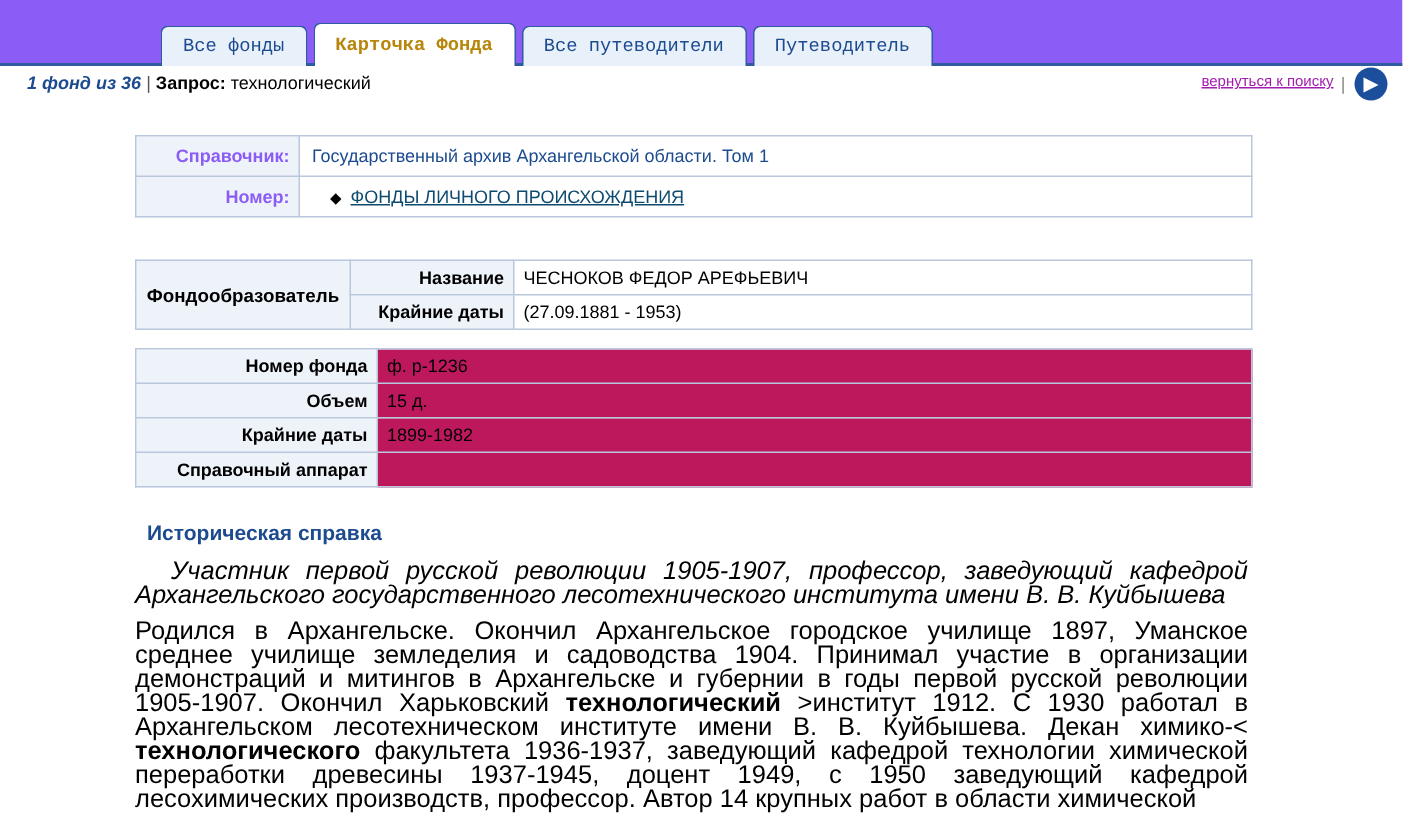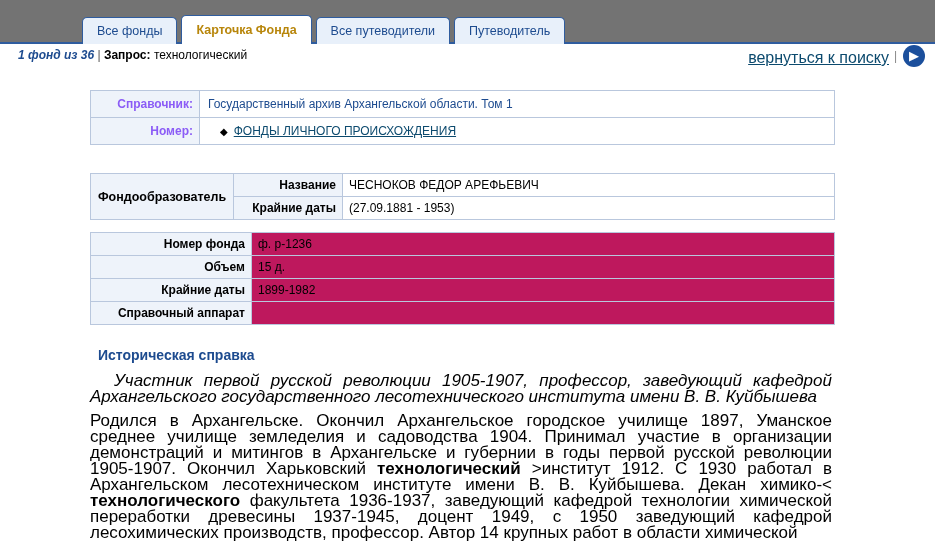--- a/index.html
+++ b/index.html
@@ -13,26 +13,27 @@
     font-family: "Liberation Sans", sans-serif;
     font-size: 12px;
     color: #000000;
     overflow: hidden;
   }
 
   
   .tabbar {
     position: relative;
     height: 44px;
-    background: #737373;
+    background: #8b5cf6;
     border-bottom: 2px solid #2f5c9e;
     display: flex;
     align-items: flex-end;
-    padding-left: 82px;
+    padding-left: 107px;
     box-sizing: border-box;
+    font-family: Liberation Mono, monospace;
   }
   .tab {
     position: relative;
     height: 26px;
     line-height: 26px;
     padding: 0 14px;
     margin-right: 4px;
     background: #e8f0fa;
     border: 1px solid #2f5c9e;
     border-bottom: none;
@@ -69,23 +70,23 @@
   .q-sep { color: #555555; }
   .q-label {
     color: #000000;
     font-weight: bold;
   }
   .q-value { color: #000000; }
   .backlink {
     position: absolute;
     right: 46px;
     top: 5px;
-    color: #0c4a6e;
+    color: #a21caf;
     text-decoration: underline;
-    font-size: 16px;
+    font-size: 10px;
     cursor: pointer;
   }
   .backsep {
     position: absolute;
     right: 38px;
     top: 5px;
     color: #888888;
   }
   .arrow-btn {
     position: absolute;

